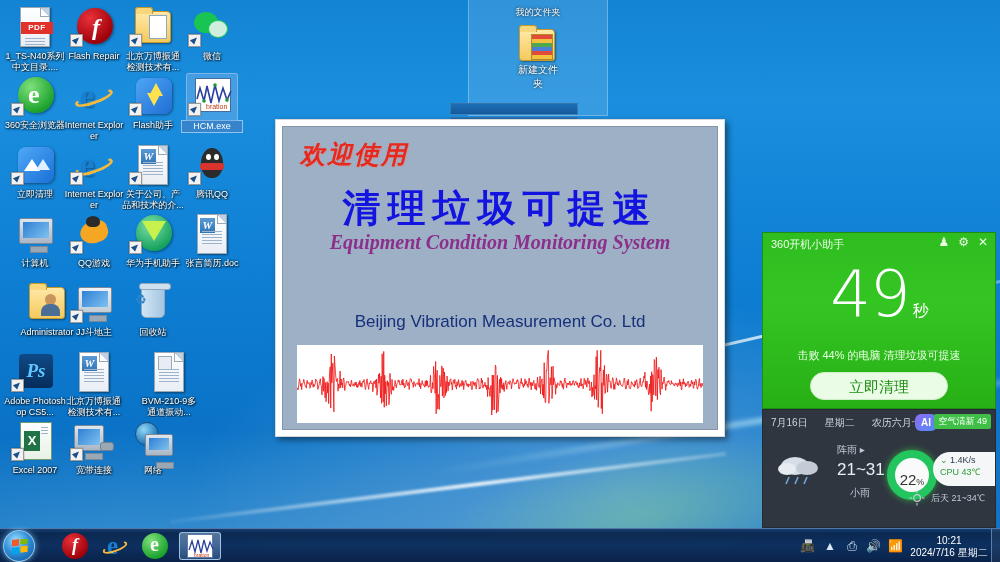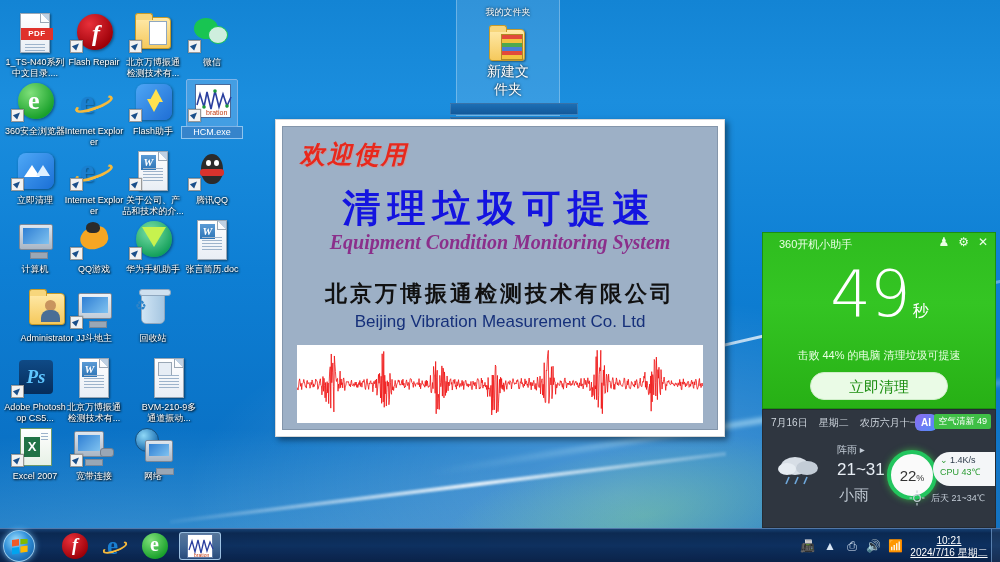--- a/index.html
+++ b/index.html
@@ -36,21 +36,21 @@
     transform:rotate(-10deg); pointer-events:none;
   }
 
   
   .icon-grid { position:absolute; left:0; top:0; }
   .dicon {
     position:absolute; width:62px; text-align:center;
     cursor:default; user-select:none;
   }
   .dicon .glyph {
-    width:48px; height:44px; margin:6px auto 1px auto; position:relative;
+    width:48px; height:44px; margin:0 auto 1px auto; position:relative;
   }
   .dicon .lbl {
     font-size:9px; line-height:10.5px; color:#ffffff;
     text-shadow:0 0 3px rgba(0,0,0,0.95), 1px 1px 2px rgba(0,0,0,0.9);
     word-break:break-all; max-height:22px; overflow:hidden;
   }
   .dicon.selected .glyph::before{
     content:""; position:absolute; left:-2px; top:-2px; right:-2px; bottom:-2px;
     background:rgba(120,180,235,0.45); border:1px solid #7fb4e8; border-radius:2px;
   }
@@ -159,21 +159,21 @@
     text-align:center;line-height:20px;
   }
   .globe{
     position:absolute;left:6px;top:2px;width:24px;height:24px;border-radius:50%;
     background:radial-gradient(circle at 35% 30%,#8fd8f7,#1f73b5 70%);
     border:1px solid #15507f;
   }
 
   
   .bgwin {
-    position:absolute; left:456px; top:0; width:104px; height:116px;
+    position:absolute; left:468px; top:0; width:140px; height:116px;
     background:rgba(255,255,255,0.13);
     border:1px solid rgba(255,255,255,0.28);
     border-top:none;
   }
   .bgwin-band {
     position:absolute; left:450px; width:128px; height:12px;
     background:linear-gradient(to bottom,#1c6fb5,#14599a);
     border:1px solid rgba(255,255,255,0.15);
   }
 
@@ -221,21 +221,21 @@
   }
   .wave-panel svg{ display:block; width:100%; height:100%; }
 
   
   .w360{
     position:absolute; left:762px; top:232px; width:234px; height:177px;
     background:linear-gradient(to bottom,#2fbd1f 0%,#34c523 40%,#27b015 100%);
     border:1px solid #1c8f10;
   }
   .w360-hd{
-    position:relative; height:22px; padding:4px 6px 0 16px;
+    position:relative; height:22px; padding:4px 6px 0 8px;
     color:#eaffe6; font-size:11px;
   }
   .w360-hd .acts{ position:absolute; right:7px; top:3px; display:flex; gap:9px; }
   .w360-hd .acts span{ color:#eaffe6; font-size:12px; line-height:12px; cursor:pointer; }
   .w360-num{
     text-align:center; margin-top:8px; color:#ffffff;
     font-size:64px; line-height:62px; font-weight:300;
     font-family:"DejaVu Sans",sans-serif; letter-spacing:-1px;
   }
   .w360-num sub{
@@ -252,21 +252,21 @@
   }
 
   
   .wwx{
     position:absolute; left:762px; top:409px; width:234px; height:119px;
     background:#2f3640; border:1px solid #252b33;
     color:#dfe4ea; overflow:hidden;
   }
   .wwx-top{
     position:relative; padding:6px 4px 0 8px; font-size:10px; color:#cfd6de;
-    display:flex; align-items:center; gap:11px;
+    display:flex; align-items:center; gap:17px;
   }
   .ai-chip{
     position:absolute; right:58px; top:4px; width:22px; height:17px; border-radius:6px;
     background:linear-gradient(135deg,#8d6bf0,#4f8df8);
     color:#fff; font-size:10px; font-weight:bold; text-align:center; line-height:17px;
   }
   .air-chip{
     position:absolute; right:4px; top:4px; height:15px; padding:0 4px;
     background:#3fbf46; color:#fff; font-size:9px; line-height:15px; border-radius:2px;
   }
@@ -274,25 +274,25 @@
   .cloud-ico{
     position:absolute; left:14px; top:22px; width:48px; height:34px;
   }
   .temp-rng{
     position:absolute; left:74px; top:30px; font-size:17px; color:#e8eef5;
   }
   .wx-label{
     position:absolute; left:74px; top:13px; font-size:10px; color:#c3ccd6;
   }
   .wx-small{
-    position:absolute; left:76px; top:56px; font-size:15px; color:#c3ccd6;text-align:center;
+    position:absolute; left:87px; top:56px; font-size:10px; color:#c3ccd6;text-align:center;
   }
   .ring{
     position:absolute; left:124px; top:20px; width:50px; height:50px; border-radius:50%;
-    background:#fafafa; border:4px solid #22c55e;
+    background:#fafafa; border:8px solid #22c55e;
     box-shadow:0 0 7px rgba(60,200,70,.75);
     color:#333; font-size:15px; text-align:center; line-height:44px;
   }
   .ring sub{ font-size:9px; vertical-align:baseline; }
   .pill{
     position:absolute; left:170px; top:22px; width:88px; height:34px;
     background:#f4f6f8; border-radius:17px;
     font-size:9px; color:#444; padding:3px 4px 0 7px;
   }
   .pill .net{ color:#2d3b4a; }
@@ -323,21 +323,21 @@
   .tb-item.active{
     background:linear-gradient(to bottom, rgba(190,225,255,.42), rgba(120,180,240,.28));
     border:1px solid rgba(190,225,255,.75); border-radius:3px;
   }
   .tray{
     position:absolute; right:0; top:0; height:34px; display:flex; align-items:center;
   }
   .tray-ico{ width:22px; text-align:center; color:#d9e6f5; font-size:12px; cursor:pointer; }
   .clock{
     width:84px; text-align:center; color:#ffffff; font-size:10px; line-height:12px;
-    cursor:pointer; padding-top:2px;text-decoration:underline;
+    cursor:pointer; padding-top:2px;
   }
   .showdesk{
     width:9px; height:34px; border-left:1px solid rgba(150,195,245,.5);
     background:rgba(255,255,255,.06); cursor:pointer;
   }
 </style>
 </head>
 <body>
 
 <div class="glow-green"></div>
@@ -347,21 +347,21 @@
 
 <div class="bgwin">
   <div style="text-align:center;margin-top:6px;font-size:9px;color:#fff;text-shadow:0 0 3px #000;">我的文件夹</div>
   <div style="margin:8px auto 0 auto;width:46px;">
     <div style="position:relative;height:36px;">
       <div class="folder" style="left:4px;top:2px;"></div>
       <div style="position:absolute;left:16px;top:7px;width:22px;height:26px;
                   background:repeating-linear-gradient(to bottom,#e24a3a 0 4px,#f2c23e 4px 8px,#4ea84e 8px 12px,#4a7fd4 12px 16px);
                   border:1px solid #b08b25;"></div>
     </div>
-    <div style="font-size:14px;color:#fff;text-shadow:0 0 3px #000;text-align:center;">新建文件夹</div>
+    <div style="font-size:10px;color:#fff;text-shadow:0 0 3px #000;text-align:center;">新建文件夹</div>
   </div>
 </div>
 <div class="bgwin-band" style="top:103px;"></div>
 <div class="bgwin-band" style="top:117px;"></div>
 
 <div class="icon-grid">
 
   <div class="dicon" style="left:4px;top:6px;">
     <div class="glyph">
       <div class="doc-page">
@@ -634,21 +634,20 @@
     </div>
     <div class="lbl">网络</div>
   </div>
 </div>
 
 <div class="splash">
   <div class="splash-inner">
     <div class="welcome">欢迎使用</div>
     <div class="title-cn">清理垃圾可提速</div>
     <div class="title-en">Equipment Condition Monitoring System</div>
-    <div class="company-cn">北京万博振通检测技术有限公司</div>
     <div class="company-en">Beijing Vibration Measurement Co. Ltd</div>
 
     <div class="wave-panel">
       <svg viewBox="0 0 860 150" preserveAspectRatio="none">
         <polyline id="wave-path" fill="none" stroke="#ee1111" stroke-width="1.6" points="0.0,81.4 1.1,84.5 2.2,86.6 3.3,81.2 4.4,70.0 5.5,65.1 6.6,71.2 7.7,79.4 8.8,73.7 9.9,85.7 11.0,75.1 12.1,73.9 13.2,72.5 14.3,66.2 15.4,70.5 16.5,74.9 17.6,79.8 18.7,78.8 19.8,82.9 20.9,68.6 22.0,68.3 23.1,75.2 24.2,73.6 25.3,72.1 26.4,74.5 27.5,83.1 28.6,79.7 29.7,71.7 30.8,76.0 31.9,67.2 33.0,70.3 34.1,81.1 35.2,74.7 36.3,79.9 37.4,76.6 38.5,75.6 39.6,65.5 40.7,68.7 41.8,68.6 42.9,71.0 44.0,85.3 45.1,83.6 46.2,78.6 47.3,74.2 48.4,68.3 49.5,65.0 50.6,77.6 51.7,78.5 52.8,95.9 53.9,80.7 55.0,60.6 56.1,89.0 57.2,64.0 58.3,78.0 59.4,101.6 60.5,72.2 61.6,109.1 62.7,89.9 63.8,70.5 64.9,92.0 66.0,73.2 67.1,112.8 68.2,70.7 69.3,50.2 70.4,41.8 71.5,121.4 72.6,17.3 73.7,72.5 74.8,52.4 75.9,34.5 77.0,80.0 78.1,128.7 79.2,21.1 80.3,37.6 81.4,51.2 82.5,64.3 83.6,70.2 84.7,64.9 85.8,64.3 86.9,88.9 88.0,75.3 89.1,83.5 90.2,71.5 91.3,50.2 92.4,82.2 93.5,65.3 94.6,76.6 95.7,72.5 96.8,82.5 97.9,65.5 99.0,63.3 100.1,72.1 101.2,87.6 102.3,78.6 103.4,78.2 104.5,70.5 105.6,70.7 106.7,70.3 107.8,71.8 108.9,70.4 110.0,74.8 111.1,78.4 112.2,75.3 113.3,80.4 114.4,71.3 115.5,67.6 116.6,76.7 117.7,78.2 118.8,77.1 119.9,74.4 121.0,79.6 122.1,74.5 123.2,71.4 124.3,77.3 125.4,71.2 126.5,81.3 127.6,75.8 128.7,81.8 129.8,78.8 130.9,72.3 132.0,76.3 133.1,68.2 134.2,79.8 135.3,72.1 136.4,73.0 137.5,81.1 138.6,72.6 139.7,69.3 140.8,71.6 141.9,66.4 143.0,71.0 144.1,82.1 145.2,85.6 146.3,77.3 147.4,69.2 148.5,65.0 149.6,75.7 150.7,79.0 151.8,85.3 152.9,73.5 154.0,75.3 155.1,70.6 156.2,68.7 157.3,74.9 158.4,73.8 159.5,73.1 160.6,90.1 161.7,80.4 162.8,70.1 163.9,74.6 165.0,69.6 166.1,67.6 167.2,82.5 168.3,65.4 169.4,96.6 170.5,86.6 171.6,74.8 172.7,56.5 173.8,73.7 174.9,54.4 176.0,73.9 177.1,101.9 178.2,60.1 179.3,112.2 180.4,16.9 181.5,65.2 182.6,109.5 183.7,12.4 184.8,119.8 185.9,58.1 187.0,93.9 188.1,70.4 189.2,117.4 190.3,91.3 191.4,68.7 192.5,79.0 193.6,71.4 194.7,114.9 195.8,105.3 196.9,54.5 198.0,72.7 199.1,91.3 200.2,94.8 201.3,66.1 202.4,86.3 203.5,80.4 204.6,87.5 205.7,79.4 206.8,76.8 207.9,68.1 209.0,75.3 210.1,82.3 211.2,76.5 212.3,74.1 213.4,72.5 214.5,67.1 215.6,70.7 216.7,68.4 217.8,76.9 218.9,76.3 220.0,77.2 221.1,73.8 222.2,67.9 223.3,76.8 224.4,65.6 225.5,77.7 226.6,73.4 227.7,82.6 228.8,79.3 229.9,80.4 231.0,70.4 232.1,67.1 233.2,74.8 234.3,78.0 235.4,71.7 236.5,74.7 237.6,85.6 238.7,72.5 239.8,64.8 240.9,64.8 242.0,65.5 243.1,72.0 244.2,72.8 245.3,75.8 246.4,81.5 247.5,70.2 248.6,74.8 249.7,74.8 250.8,79.5 251.9,74.5 253.0,73.3 254.1,73.5 255.2,72.6 256.3,76.8 257.4,75.9 258.5,64.7 259.6,80.3 260.7,73.2 261.8,84.3 262.9,76.2 264.0,76.1 265.1,68.5 266.2,74.9 267.3,74.7 268.4,78.0 269.5,77.7 270.6,81.2 271.7,69.8 272.8,79.3 273.9,67.5 275.0,78.3 276.1,69.1 277.2,77.7 278.3,81.6 279.4,78.9 280.5,79.6 281.6,76.7 282.7,58.3 283.8,90.8 284.9,92.1 286.0,82.6 287.1,72.2 288.2,84.0 289.3,41.2 290.4,56.2 291.5,57.2 292.6,92.9 293.7,31.7 294.8,132.3 295.9,62.9 297.0,48.5 298.1,123.2 299.2,94.5 300.3,102.3 301.4,123.9 302.5,58.4 303.6,72.2 304.7,80.3 305.8,74.7 306.9,40.2 308.0,98.3 309.1,44.2 310.2,45.8 311.3,101.7 312.4,51.8 313.5,71.8 314.6,97.1 315.7,70.0 316.8,91.5 317.9,59.6 319.0,76.8 320.1,88.1 321.2,71.3 322.3,78.7 323.4,69.5 324.5,66.6 325.6,64.9 326.7,75.6 327.8,71.9 328.9,86.6 330.0,78.1 331.1,67.2 332.2,68.0 333.3,74.0 334.4,65.9 335.5,80.1 336.6,77.5 337.7,85.0 338.8,70.6 339.9,78.4 341.0,74.7 342.1,66.7 343.2,75.1 344.3,81.4 345.4,73.8 346.5,74.8 347.6,79.6 348.7,71.7 349.8,67.9 350.9,77.9 352.0,70.3 353.1,85.7 354.2,76.3 355.3,76.2 356.4,68.8 357.5,67.7 358.6,72.2 359.7,78.6 360.8,78.7 361.9,74.4 363.0,81.0 364.1,75.0 365.2,77.6 366.3,76.9 367.4,77.8 368.5,70.1 369.6,83.8 370.7,85.9 371.8,82.1 372.9,69.5 374.0,75.7 375.1,72.7 376.2,78.4 377.3,71.5 378.4,76.4 379.5,84.8 380.6,75.3 381.7,67.2 382.8,64.5 383.9,67.4 385.0,67.8 386.1,84.7 387.2,82.1 388.3,83.4 389.4,79.9 390.5,63.6 391.6,72.9 392.7,67.7 393.8,83.0 394.9,76.9 396.0,79.1 397.1,78.2 398.2,71.8 399.3,80.8 400.4,77.1 401.5,85.4 402.6,77.8 403.7,99.3 404.8,62.5 405.9,84.9 407.0,82.4 408.1,98.4 409.2,99.0 410.3,78.0 411.4,77.7 412.5,134.5 413.6,57.7 414.7,125.2 415.8,57.9 416.9,102.5 418.0,124.6 419.1,66.7 420.2,38.5 421.3,41.2 422.4,130.8 423.5,111.5 424.6,58.5 425.7,128.2 426.8,111.9 427.9,93.1 429.0,66.0 430.1,92.5 431.2,61.9 432.3,82.0 433.4,64.5 434.5,84.7 435.6,76.7 436.7,86.1 437.8,72.7 438.9,89.5 440.0,77.6 441.1,74.9 442.2,68.5 443.3,77.4 444.4,85.2 445.5,76.4 446.6,73.5 447.7,70.5 448.8,73.3 449.9,75.9 451.0,68.5 452.1,69.9 453.2,71.3 454.3,84.5 455.4,76.2 456.5,70.7 457.6,64.7 458.7,70.3 459.8,72.7 460.9,75.7 462.0,73.0 463.1,73.3 464.2,74.9 465.3,68.4 466.4,70.3 467.5,66.6 468.6,72.1 469.7,83.5 470.8,84.7 471.9,80.6 473.0,70.7 474.1,72.4 475.2,64.0 476.3,74.8 477.4,72.4 478.5,79.3 479.6,81.7 480.7,74.9 481.8,78.8 482.9,65.1 484.0,75.2 485.1,69.0 486.2,69.6 487.3,77.5 488.4,74.9 489.5,81.8 490.6,70.6 491.7,63.5 492.8,71.5 493.9,77.8 495.0,71.7 496.1,86.2 497.2,72.2 498.3,72.6 499.4,78.6 500.5,71.7 501.6,68.0 502.7,76.5 503.8,84.4 504.9,84.9 506.0,73.9 507.1,87.1 508.2,77.7 509.3,61.7 510.4,69.7 511.5,80.1 512.6,81.8 513.7,81.3 514.8,59.9 515.9,94.2 517.0,74.7 518.1,68.0 519.2,65.0 520.3,96.4 521.4,75.5 522.5,101.6 523.6,34.1 524.7,98.4 525.8,110.7 526.9,110.3 528.0,48.3 529.1,49.6 530.2,28.7 531.3,16.4 532.4,10.3 533.5,112.3 534.6,100.1 535.7,62.7 536.8,63.5 537.9,76.9 539.0,41.7 540.1,103.3 541.2,90.4 542.3,40.8 543.4,76.3 544.5,63.0 545.6,70.2 546.7,70.7 547.8,94.8 548.9,75.6 550.0,82.8 551.1,80.2 552.2,72.6 553.3,74.4 554.4,75.6 555.5,78.0 556.6,77.3 557.7,68.6 558.8,71.8 559.9,69.8 561.0,76.9 562.1,81.4 563.2,74.0 564.3,85.0 565.4,76.6 566.5,66.4 567.6,63.3 568.7,71.7 569.8,71.0 570.9,82.6 572.0,77.1 573.1,73.3 574.2,75.9 575.3,73.2 576.4,77.0 577.5,69.2 578.6,70.4 579.7,78.0 580.8,77.8 581.9,74.2 583.0,76.4 584.1,69.0 585.2,68.1 586.3,71.1 587.4,77.8 588.5,73.6 589.6,72.8 590.7,69.5 591.8,72.0 592.9,76.6 594.0,72.6 595.1,80.2 596.2,78.3 597.3,82.6 598.4,72.7 599.5,78.9 600.6,71.7 601.7,64.2 602.8,79.2 603.9,75.1 605.0,75.0 606.1,84.3 607.2,78.0 608.3,64.0 609.4,68.8 610.5,76.2 611.6,67.7 612.7,70.0 613.8,81.2 614.9,73.9 616.0,63.1 617.1,70.9 618.2,74.6 619.3,68.9 620.4,88.1 621.5,84.5 622.6,85.0 623.7,71.3 624.8,100.0 625.9,81.6 627.0,97.2 628.1,84.5 629.2,57.1 630.3,104.4 631.4,78.1 632.5,84.6 633.6,22.4 634.7,105.4 635.8,10.1 636.9,51.9 638.0,119.9 639.1,97.2 640.2,56.7 641.3,43.4 642.4,50.1 643.5,10.1 644.6,122.2 645.7,72.6 646.8,132.2 647.9,78.1 649.0,48.0 650.1,78.1 651.2,39.3 652.3,93.1 653.4,92.1 654.5,73.7 655.6,56.1 656.7,60.3 657.8,90.7 658.9,74.0 660.0,56.0 661.1,70.4 662.2,69.9 663.3,69.6 664.4,81.8 665.5,83.5 666.6,75.3 667.7,68.5 668.8,62.7 669.9,66.7 671.0,85.1 672.1,75.4 673.2,85.4 674.3,72.4 675.4,74.1 676.5,63.3 677.6,67.4 678.7,76.7 679.8,72.4 680.9,77.7 682.0,77.3 683.1,67.5 684.2,68.3 685.3,75.0 686.4,77.7 687.5,78.5 688.6,78.4 689.7,79.7 690.8,74.0 691.9,72.0 693.0,63.3 694.1,64.8 695.2,77.6 696.3,84.7 697.4,84.1 698.5,76.2 699.6,68.9 700.7,77.0 701.8,65.8 702.9,76.1 704.0,82.4 705.1,83.7 706.2,84.1 707.3,79.5 708.4,70.3 709.5,71.5 710.6,75.4 711.7,75.8 712.8,79.1 713.9,75.8 715.0,81.0 716.1,69.0 717.2,77.0 718.3,70.9 719.4,66.5 720.5,71.7 721.6,83.5 722.7,82.9 723.8,82.2 724.9,74.6 726.0,70.9 727.1,63.7 728.2,77.3 729.3,79.6 730.4,80.2 731.5,74.1 732.6,69.8 733.7,71.5 734.8,60.0 735.9,63.9 737.0,52.2 738.1,81.3 739.2,69.2 740.3,85.5 741.4,69.8 742.5,77.9 743.6,83.3 744.7,95.4 745.8,95.0 746.9,75.2 748.0,92.7 749.1,59.5 750.2,127.3 751.3,51.3 752.4,109.3 753.5,56.9 754.6,65.8 755.7,95.9 756.8,27.8 757.9,30.9 759.0,71.6 760.1,98.1 761.2,23.2 762.3,54.1 763.4,105.1 764.5,47.4 765.6,63.9 766.7,42.8 767.8,71.2 768.9,90.6 770.0,95.7 771.1,47.3 772.2,66.5 773.3,84.8 774.4,71.8 775.5,74.4 776.6,66.7 777.7,61.6 778.8,70.9 779.9,75.0 781.0,87.2 782.1,75.8 783.2,78.5 784.3,69.9 785.4,71.2 786.5,71.4 787.6,68.2 788.7,73.9 789.8,74.7 790.9,76.3 792.0,75.7 793.1,68.5 794.2,74.8 795.3,73.2 796.4,73.2 797.5,76.6 798.6,75.9 799.7,79.0 800.8,73.8 801.9,73.1 803.0,76.4 804.1,74.2 805.2,77.4 806.3,80.2 807.4,72.7 808.5,77.0 809.6,76.2 810.7,66.2 811.8,78.7 812.9,70.9 814.0,85.4 815.1,86.2 816.2,71.7 817.3,74.8 818.4,65.0 819.5,75.8 820.6,71.1 821.7,73.4 822.8,80.5 823.9,73.9 825.0,78.2 826.1,77.6 827.2,70.7 828.3,70.4 829.4,70.2 830.5,81.4 831.6,80.4 832.7,75.0 833.8,79.3 834.9,71.2 836.0,67.7 837.1,75.1 838.2,71.0 839.3,81.0 840.4,83.4 841.5,70.7 842.6,76.9 843.7,68.9 844.8,65.8 845.9,68.9 847.0,80.8 848.1,85.1 849.2,82.2 850.3,79.0 851.4,68.9 852.5,64.4 853.6,78.4 854.7,74.4 855.8,81.9 856.9,78.1 858.0,73.1 859.1,79.0"></polyline>
       </svg>
     </div>
   </div>
 </div>
 

